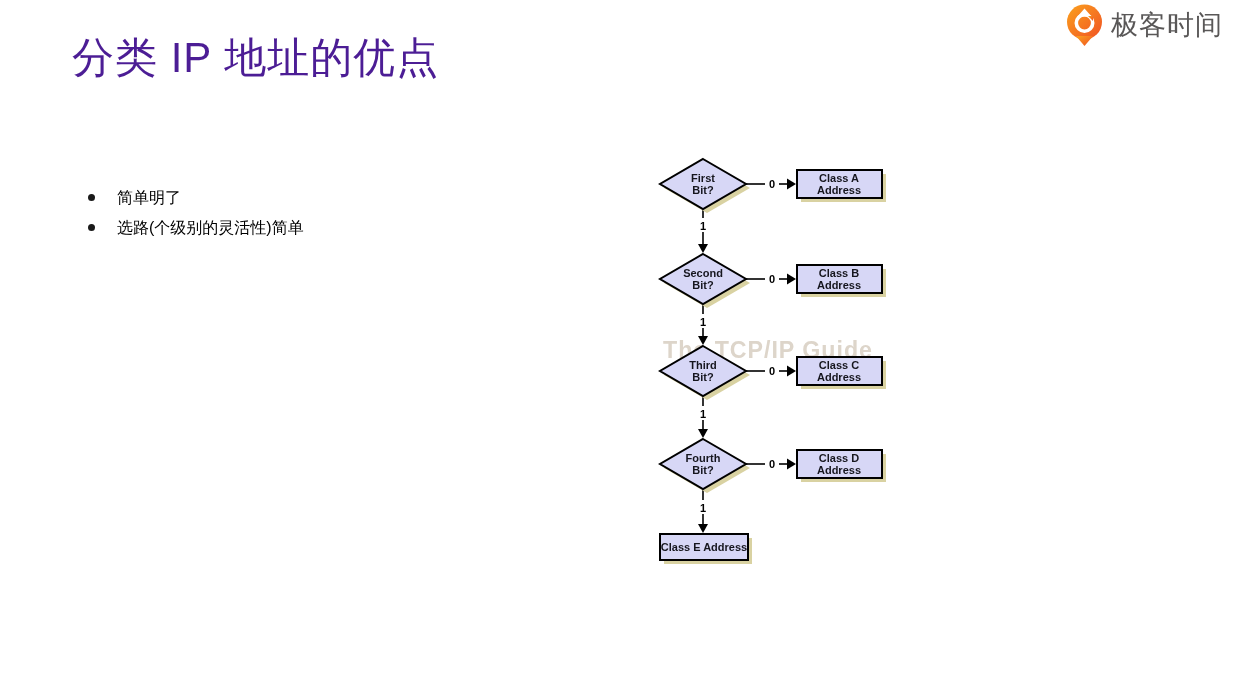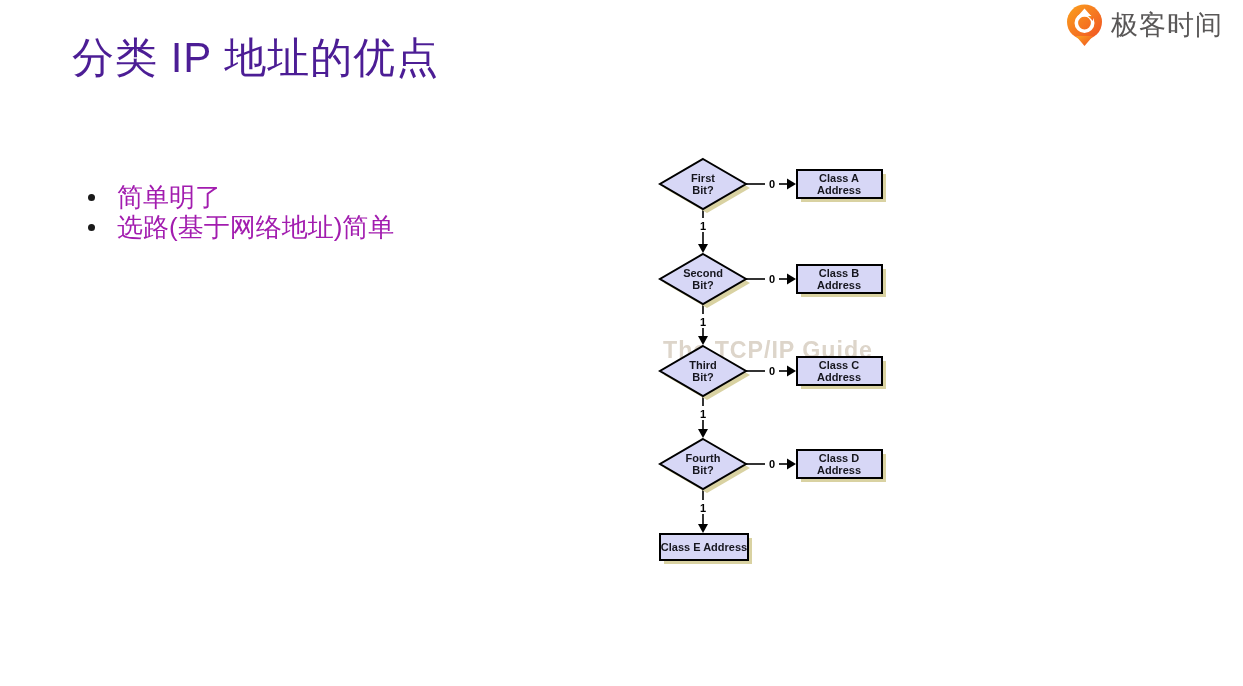--- a/index.html
+++ b/index.html
@@ -52,23 +52,23 @@
   }
   .bullet-dot {
     width: 7px; height: 7px;
     border-radius: 50%;
     background: #1a1a1a;
     margin-top: 10px;
     flex: 0 0 auto;
   }
   .bullet-text {
     margin-left: 22px;
-    font-size: 26px;
+    font-size: 16px;
     line-height: 27px;
-    color: #a21caf;
+    color: #000000;
     white-space: nowrap;
   }
 
   
   .flowchart {
     position: absolute;
     left: 628px;
     top: 140px;
     width: 290px;
     height: 440px;
@@ -118,21 +118,21 @@
 
 <h1 class="slide-title">分类 IP 地址的优点</h1>
 
 <div class="bullet-list">
   <div class="bullet-row">
     <span class="bullet-dot"></span>
     <span class="bullet-text">简单明了</span>
   </div>
   <div class="bullet-row">
     <span class="bullet-dot"></span>
-    <span class="bullet-text">选路(基于网络地址)简单</span>
+    <span class="bullet-text">选路(个级别的灵活性)简单</span>
   </div>
 </div>
 
 <svg class="flowchart" viewBox="0 0 290 440">
 
   <text class="fc-watermark" x="35" y="218" textLength="210" lengthAdjust="spacingAndGlyphs" fill="#ddd5ca">The TCP/IP Guide</text>
 
   <line class="fc-line" x1="75" y1="69" x2="75" y2="78"></line>
   <line class="fc-line" x1="75" y1="92" x2="75" y2="104"></line>
   <polygon points="70,104 80,104 75,113" fill="#000"></polygon>

